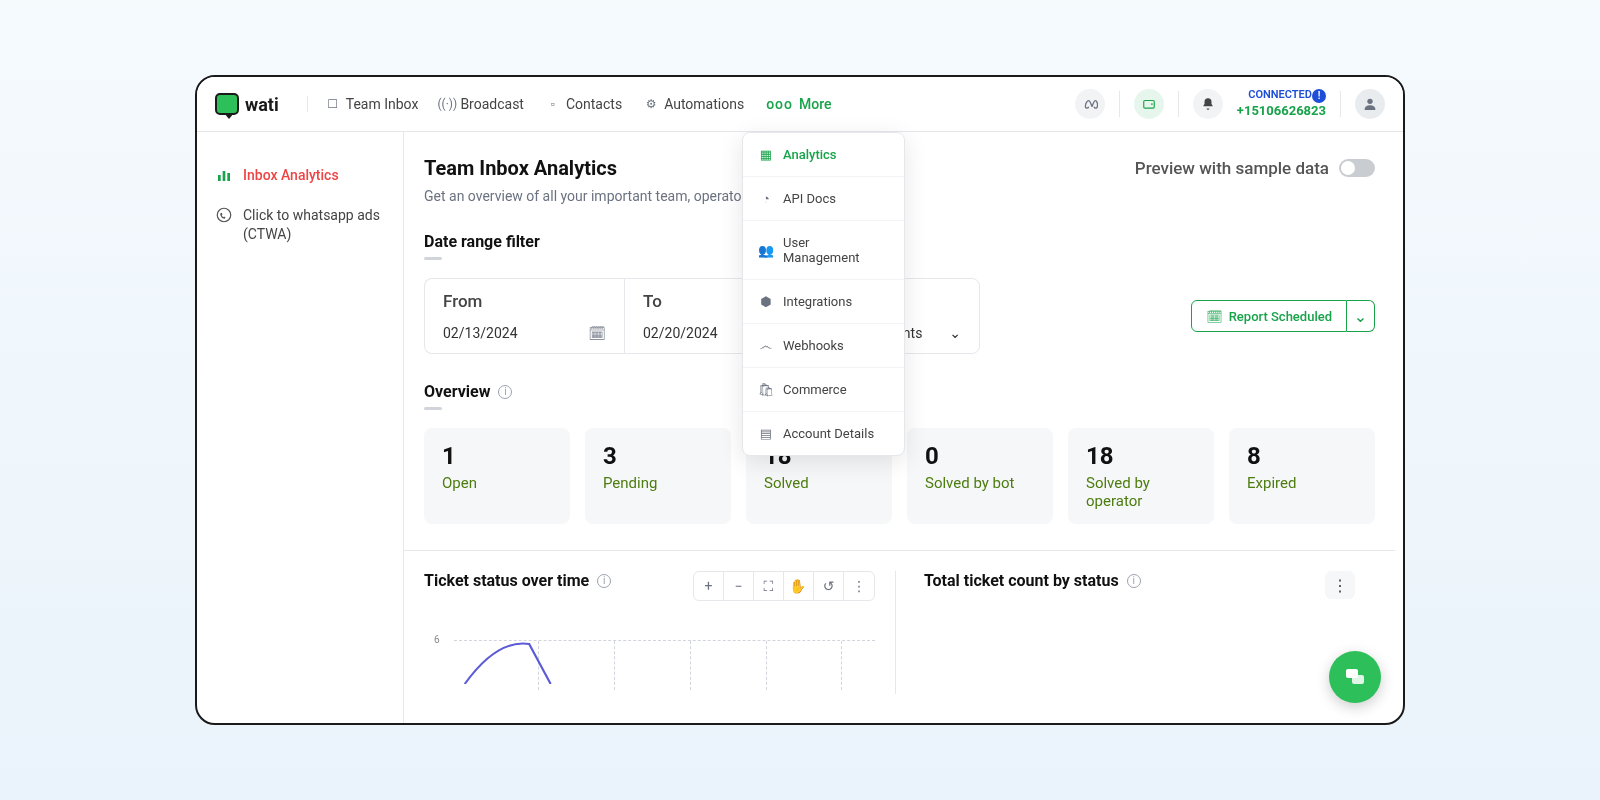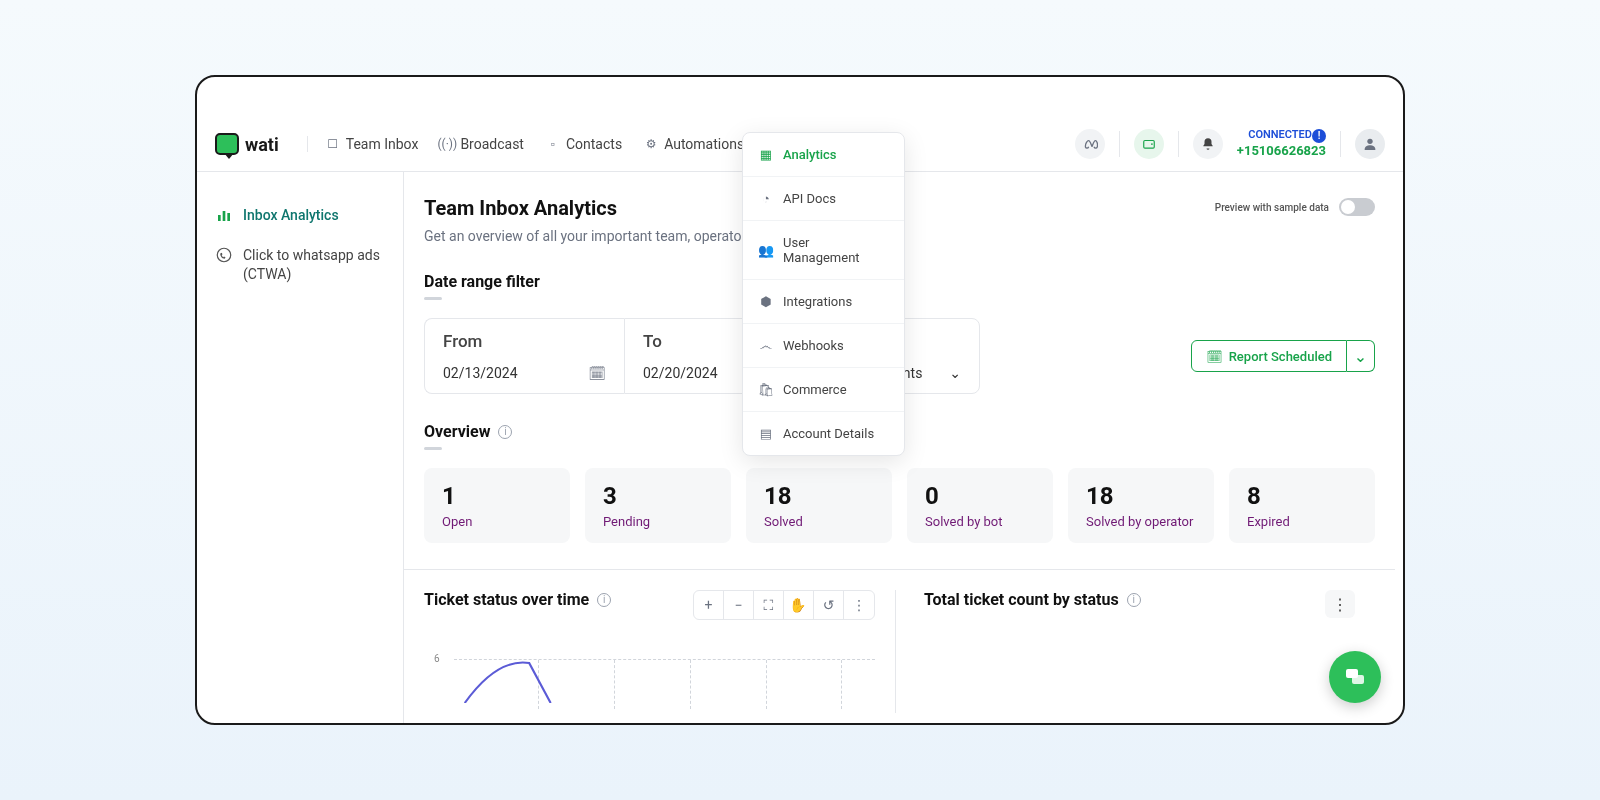--- a/index.html
+++ b/index.html
@@ -1,18 +1,18 @@
 <!DOCTYPE html>
 <html><head>
 <meta charset="utf-8">
 <style>
 * { box-sizing: border-box; margin: 0; padding: 0; font-family: -apple-system, BlinkMacSystemFont, "Segoe UI", Roboto, sans-serif; }
 body { background: linear-gradient(180deg, #f5fafd 0%, #eaf3fb 100%); width: 1600px; height: 800px; overflow: hidden; display: flex; align-items: center; justify-content: center; }
 .app-window { width: 1210px; height: 650px; background: #fff; border: 2px solid #1a1a1a; border-radius: 20px; overflow: hidden; position: relative; }
-.topbar { height: 55px; border-bottom: 1px solid #e5e7eb; display: flex; align-items: center; padding: 0 18px; position: relative; z-index: 50; background:#fff;margin-top:40px; }
+.topbar { height: 55px; border-bottom: 1px solid #e5e7eb; display: flex; align-items: center; padding: 0 18px; position: relative; z-index: 50; background:#fff; }
 .logo { display: flex; align-items: center; gap: 6px; margin-right: 18px; }
 .logo-bubble { width: 24px; height: 22px; background: #2dbf5a; border: 2px solid #1a1a1a; border-radius: 5px; position: relative; }
 .logo-bubble::after { content:''; position:absolute; bottom:-6px; right:3px; width:0;height:0; border-left:5px solid transparent; border-right:5px solid transparent; border-top:6px solid #1a1a1a;}
 .logo-text { font-weight: 700; font-size: 18px; color:#1a1a1a; }
 .nav { display: flex; align-items: center; gap: 22px; margin-left: 10px; border-left:1px solid #e5e7eb; padding-left:18px;}
 .nav-item { display: flex; align-items: center; gap: 6px; font-size: 14px; color: #444; cursor:pointer; }
 .nav-item .nicon { width:14px; height:14px; display:inline-flex; align-items:center; justify-content:center; color:#6b7280; font-size:12px;}
 .nav-item.more { color:#18a34a; font-weight:500;}
 .nav-item.more .dots { color:#18a34a; letter-spacing:1px; }
 .right-cluster { margin-left:auto; display:flex; align-items:center; gap:14px;}
@@ -20,28 +20,28 @@
 .round-btn.green { background:#e7f6ec; color:#18a34a; }
 .sep { width:1px; height:26px; background:#e5e7eb;}
 .connected { text-align:right; font-size:12px; line-height:1.3; }
 .connected .status { color:#1d4ed8; font-weight:600; font-size:11px; display:flex; align-items:center; justify-content:flex-end;}
 .connected .status .badge { width:14px;height:14px; background:#1d4ed8; border-radius:50%; color:#fff; font-size:10px; display:inline-flex; align-items:center; justify-content:center;}
 .connected .phone { color:#18a34a; font-weight:700; font-size:13px;}
 .avatar { width:30px; height:30px; border-radius:50%; background:#e9ecef; display:flex; align-items:center; justify-content:center; color:#6b7280;}
 .body { display:flex; height: calc(100% - 55px);}
 .sidebar { width:207px; border-right:1px solid #e5e7eb; padding:24px 14px; }
 .side-item { display:flex; align-items:flex-start; gap:10px; padding:10px 4px; font-size:14px; color:#444; cursor:pointer;}
-.side-item.active { color:#0f766e; font-weight:500;}
+.side-item.active { color:#ef4444; font-weight:500;}
 .side-item .sicon { width:18px; height:18px; flex-shrink:0; display:flex; align-items:center; justify-content:center;}
 .side-item .lbl { line-height:1.4;}
 .main { flex:1; overflow-y:auto; padding: 24px 28px 0 20px; position:relative;}
 .main::-webkit-scrollbar{width:8px;} .main::-webkit-scrollbar-thumb{background:#d1d5db;border-radius:4px;}
 h1.page-title { font-size:20px; font-weight:700; color:#111; margin-bottom:8px;}
 .page-sub { font-size:14px; color:#6b7280; margin-bottom:28px;}
-.preview-row { position:absolute; top:26px; right:28px; display:flex; align-items:center; gap:10px; font-size:10px; color:#555; font-weight:500;}
+.preview-row { position:absolute; top:26px; right:28px; display:flex; align-items:center; gap:10px; font-size:17px; color:#555; font-weight:500;}
 .toggle { width:36px; height:18px; background:#c9ccd1; border-radius:10px; position:relative;}
 .toggle::after { content:''; width:14px; height:14px; background:#fff; border-radius:50%; position:absolute; top:2px; left:2px;}
 .section-h { font-size:16px; font-weight:700; color:#111; margin-bottom:6px; display:flex; align-items:center; gap:8px;}
 .section-h .info { width:14px; height:14px; border:1.5px solid #9ca3af; border-radius:50%; display:inline-flex; align-items:center; justify-content:center; color:#9ca3af; font-size:10px; font-weight:400;}
 .section-underline{ width:18px; height:3px; background:#d1d5db; border-radius:2px; margin-bottom:18px;}
 .filters { display:flex; gap:0; margin-bottom:28px; align-items:stretch;}
 .filter-box { border:1px solid #e5e7eb; padding:12px 18px; height:76px; display:flex; flex-direction:column; justify-content:space-between;}
 .filter-box.lft{border-radius:8px 0 0 8px; border-right:none; width:200px;}
 .filter-box.rgt{border-radius:0 8px 8px 0; border-left:1px solid #e5e7eb; width:200px;}
 .filter-box .flabel{font-size:17px; color:#444; font-weight:500;}
@@ -49,21 +49,21 @@
 .cal-icon{color:#6b7280;}
 .agent-filter{ margin-left:16px; border:1px solid #e5e7eb; border-radius:8px; padding:12px 18px; width:140px; display:flex; flex-direction:column; justify-content:space-between;}
 .agent-filter .top{font-size:13px; color:#444; font-weight:500;}
 .agent-filter .bot{font-size:14px; color:#333; display:flex; align-items:center; justify-content:space-between;}
 .report-btn-wrap{ margin-left:auto; display:flex; align-items:center; align-self:center;}
 .report-btn{ border:1px solid #18a34a; color:#18a34a; background:#fff; border-radius:6px 0 0 6px; height:32px; padding:0 14px; font-size:13px; display:flex; align-items:center; gap:6px; font-weight:500;}
 .report-btn-caret{ border:1px solid #18a34a; border-left:none; color:#18a34a; height:32px; width:28px; border-radius:0 6px 6px 0; display:flex; align-items:center; justify-content:center;}
 .stats{ display:flex; gap:15px; margin-bottom:26px;}
 .stat{ background:#f6f7f8; border-radius:8px; padding:14px 18px; flex:1;}
 .stat .num{ font-size:24px; font-weight:700; color:#111; margin-bottom:4px;}
-.stat .lbl{ font-size:13px; color:#701a75;}
+.stat .lbl{ font-size:15px; color:#4d7c0f;}
 .charts{ display:flex; gap:8px; border-top:1px solid #e5e7eb; margin:0 -20px 0 -20px; padding:20px 20px 0 20px;}
 .chart-block{ flex:1; position:relative; padding-bottom:10px;}
 .chart-block.left{ border-right:1px solid #e5e7eb; padding-right:20px;}
 .chart-block.right{ padding-left:20px;}
 .chart-toolbar{ position:absolute; top:0; right:20px; display:flex; gap:0; border:1px solid #e5e7eb; border-radius:6px; overflow:hidden;}
 .ticon{ width:30px; height:28px; display:flex; align-items:center; justify-content:center; color:#6b7280; font-size:14px; border-right:1px solid #e5e7eb;}
 .ticon:last-child{border-right:none;}
 .menu-dots{ width:30px;height:28px; background:#f6f7f8; border-radius:6px; display:flex; align-items:center; justify-content:center; color:#444; position:absolute; top:0; right:20px;}
 .chart-area{ margin-top:44px; height:50px; position:relative;}
 .yaxis{ font-size:10px; color:#888; position:absolute; left:10px; top:0;}

